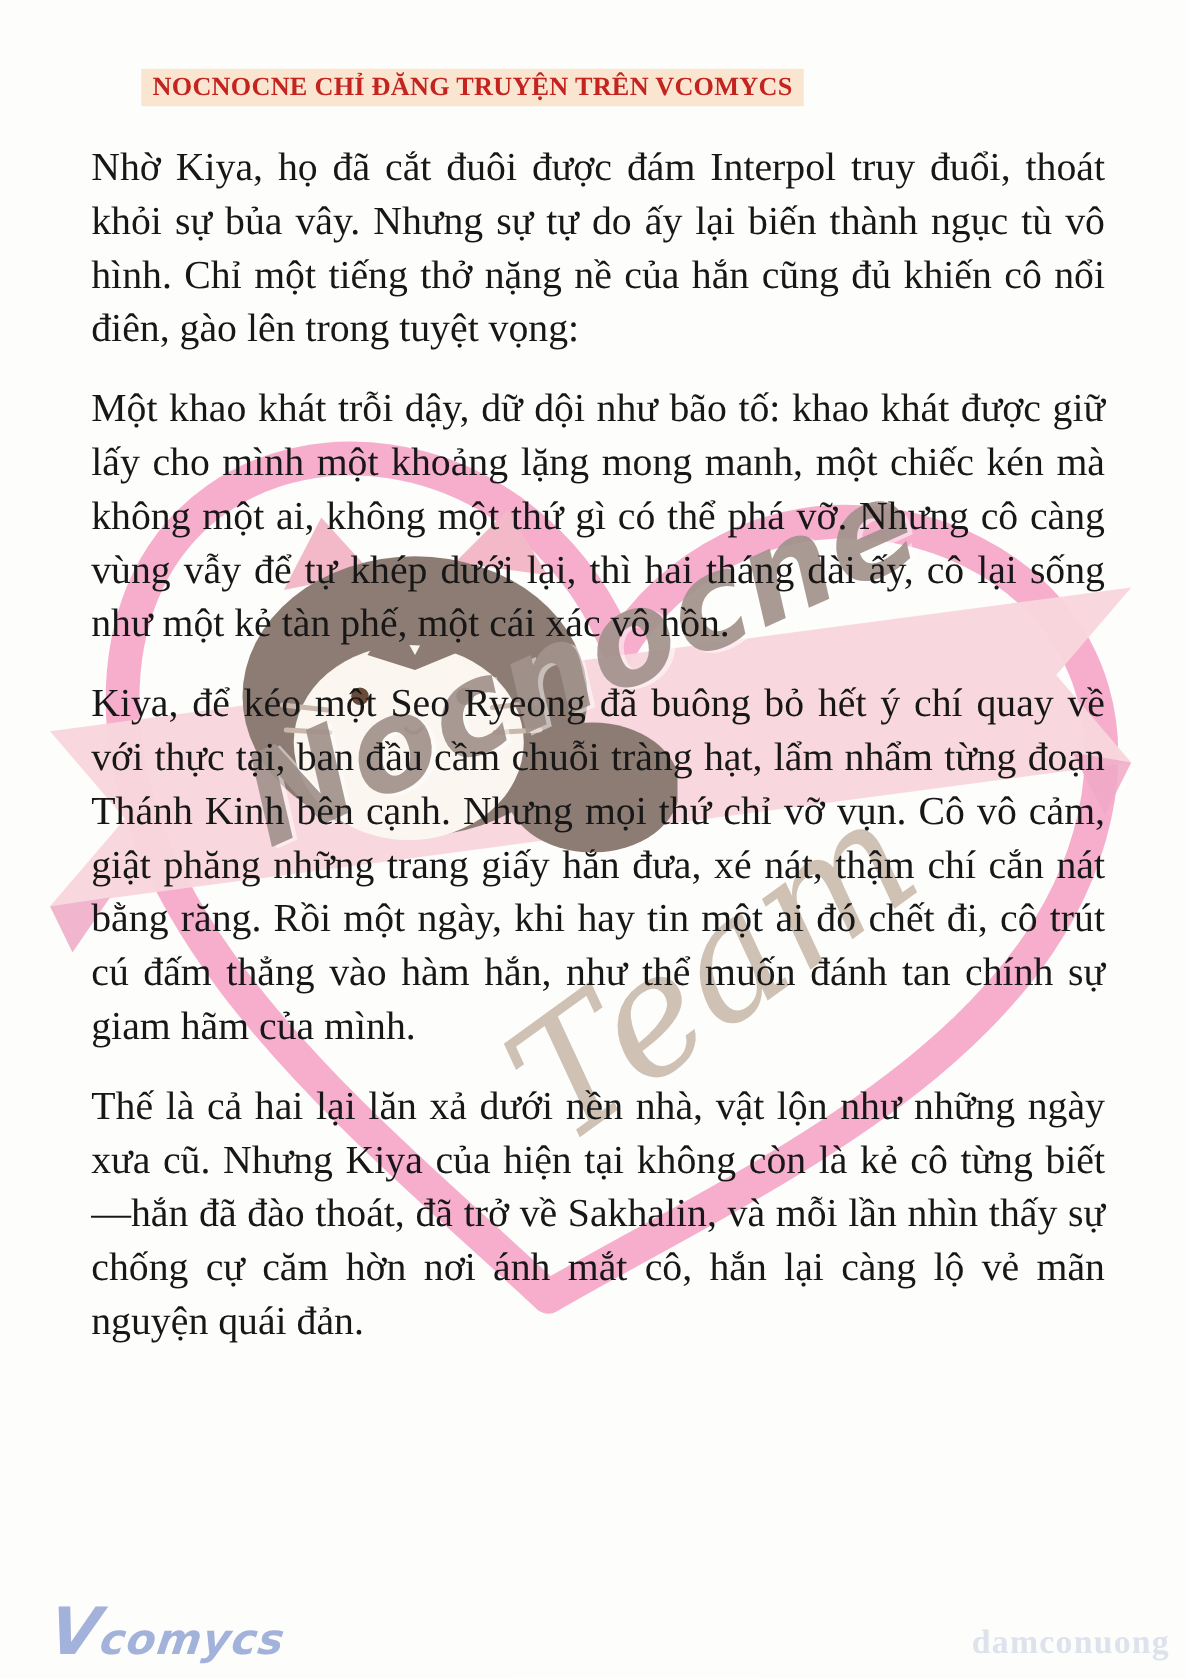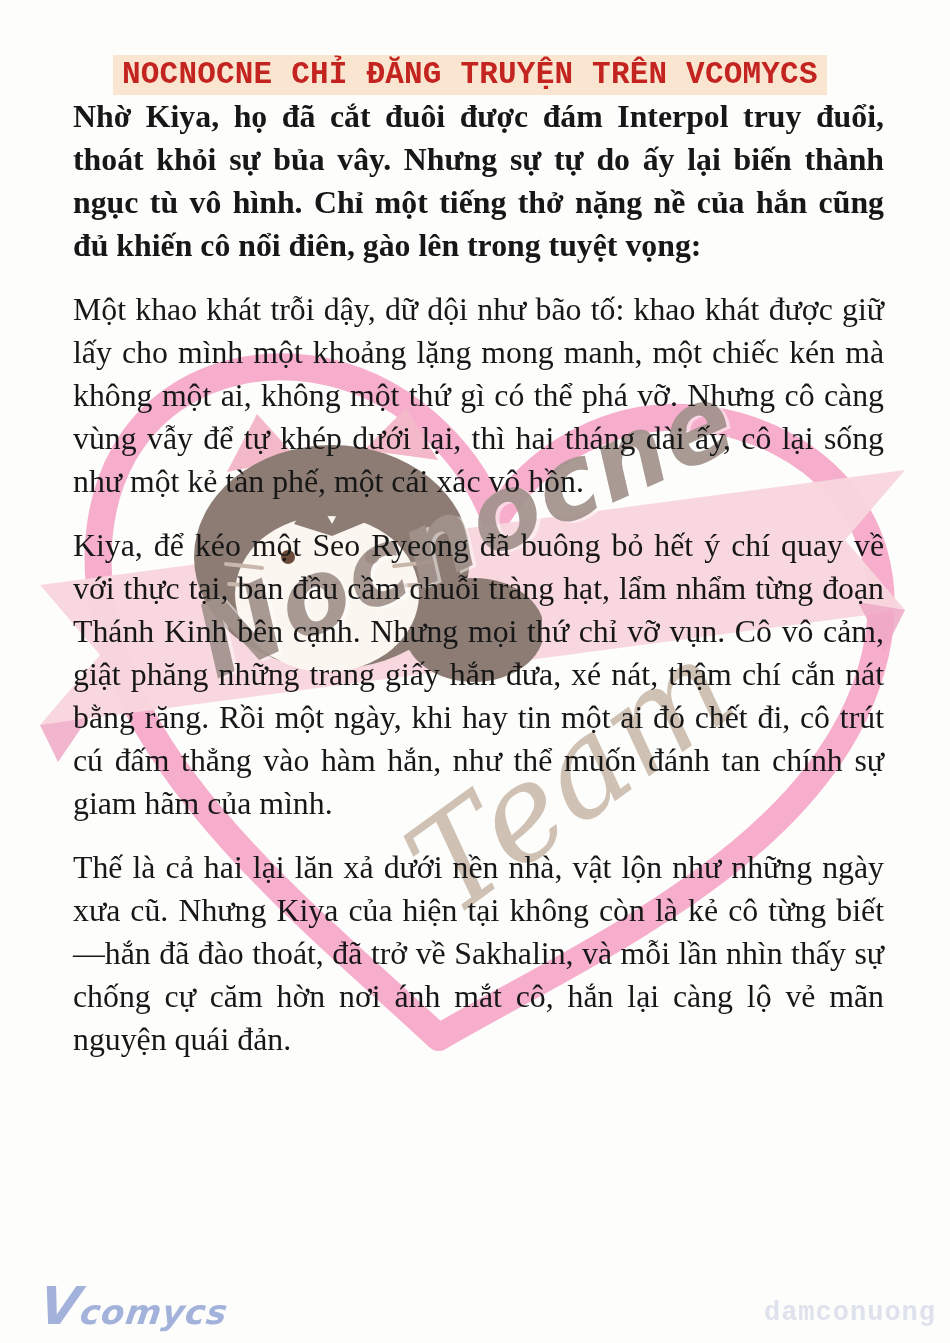--- a/index.html
+++ b/index.html
@@ -31,46 +31,46 @@
     color:var(--team-tan,#c7b8a8);
     opacity:.85;text-align:center;
   }
   
   .content{position:relative;z-index:2;padding:0 66px 0 73px;}
   .header-banner{
     display:inline-block;
     margin:55px 0 0 40px;
     background:var(--header-bg,#fae6d0);
     color:var(--header-red,#c42420);
-    font-family:Liberation Mono, monospace;
-    font-weight:bold;font-size:31px;
+    font-family:Liberation Serif, serif;
+    font-weight:bold;font-size:21px;
     padding:2px 9px 3px 9px;
     letter-spacing:.2px;
   }
   .story p{
     margin:0 0 21px 0;
     font-size:31.8px;line-height:43px;
     color:var(--text-black,#171717);
     text-align:justify;
   }
-  .story p:first-of-type{font-weight:bold;}
+  .story p:first-of-type{margin-top:27px;}
   
   .logo{
     position:absolute;left:40px;top:1276px;z-index:3;
     font-family:"DejaVu Sans", sans-serif;
     font-weight:bold;font-style:italic;
     font-size:34px;letter-spacing:1px;
     color:var(--logo-blue,#93a5d6);
     transform:skewX(-8deg);
     opacity:.85;
   }
   .logo::first-letter{font-size:52px;}
   .right-wm{
     position:absolute;right:14px;top:1298px;z-index:3;
-    font-family:Liberation Mono, monospace;
+    font-family:Liberation Serif, serif;
     font-weight:bold;font-size:27px;letter-spacing:1px;
     color:var(--faint-blue,#dde2ec);
   }
 </style>
 </head>
 <body>
 
 <div class="page">
 
   <div class="wm-layer">

